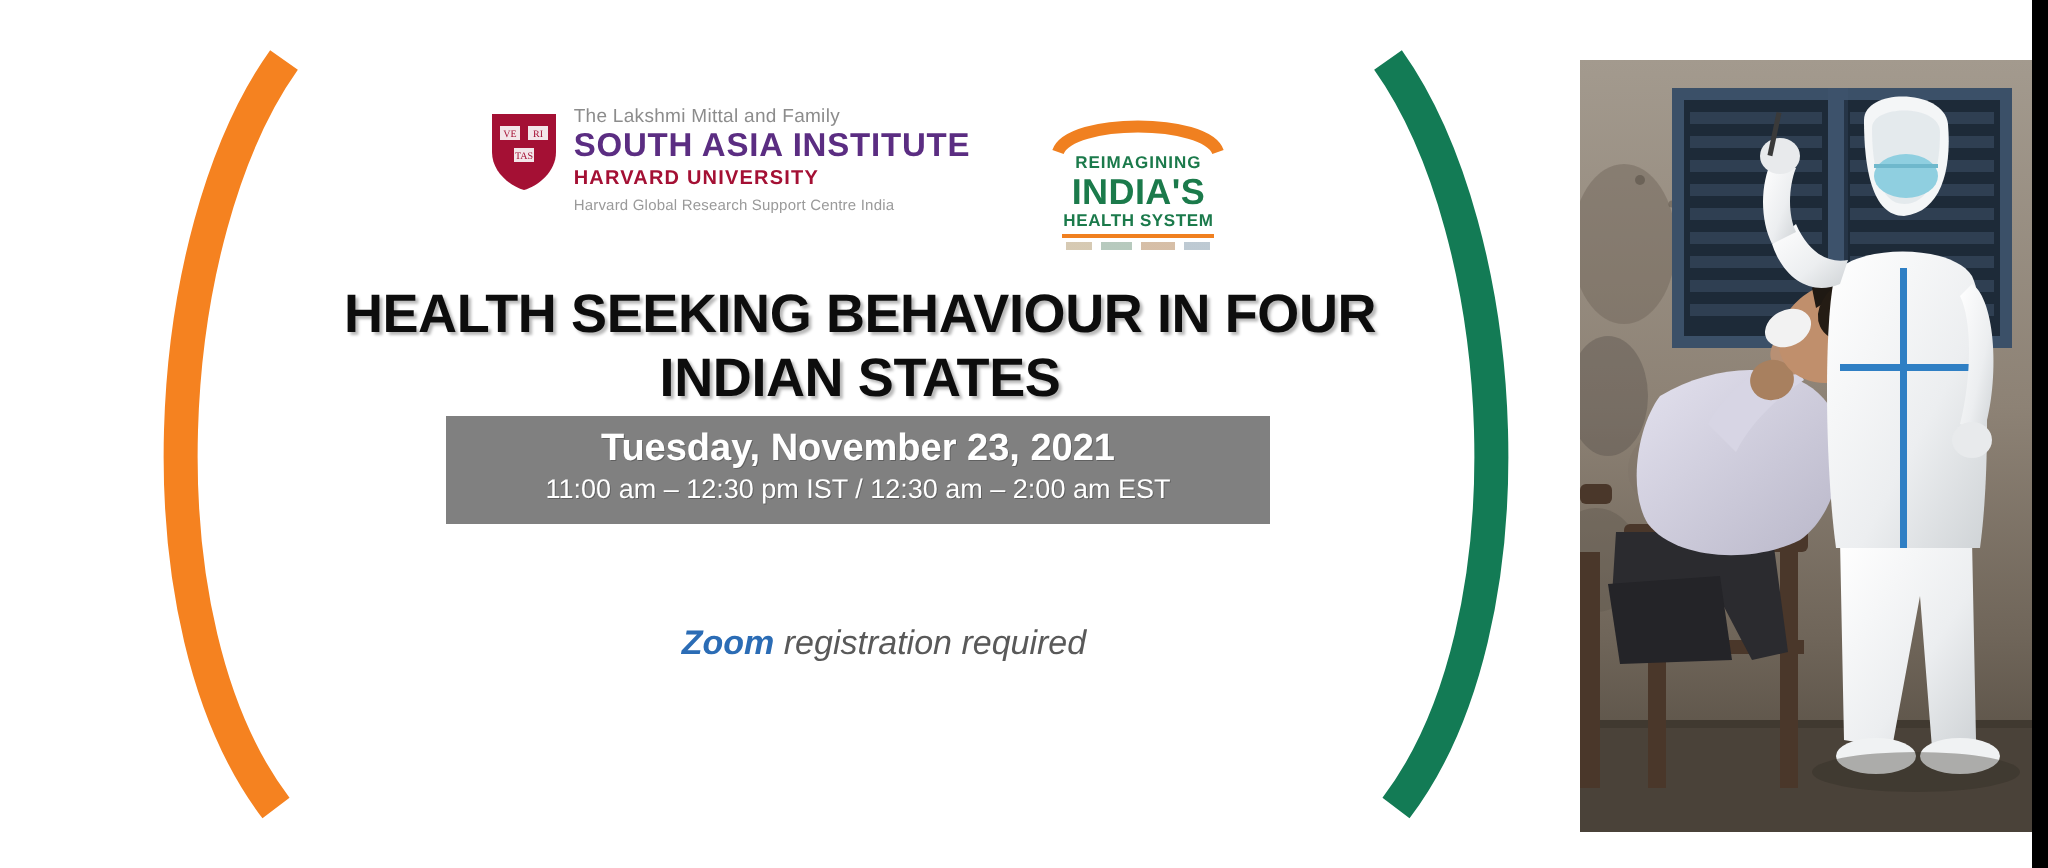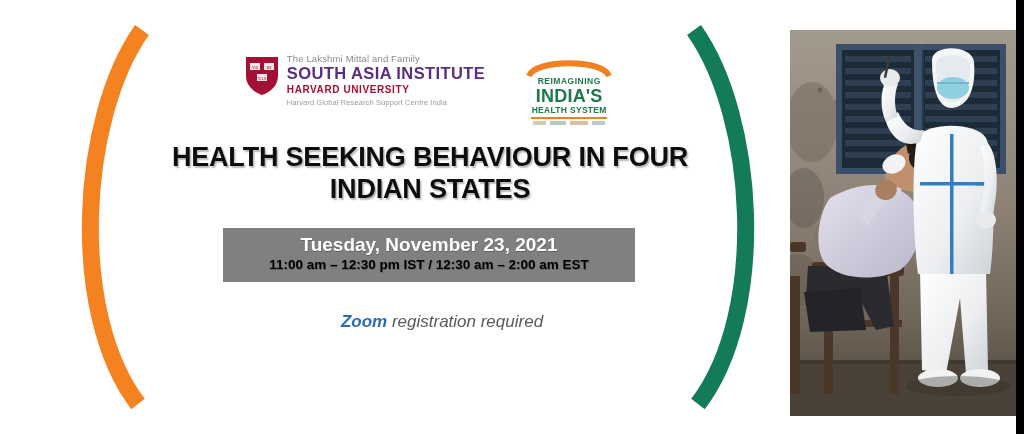--- a/index.html
+++ b/index.html
@@ -143,39 +143,39 @@
     color: #0d0d0d;
     line-height: 1.18;
     letter-spacing: -0.2px;
     text-shadow: 1.5px 1.5px 1.5px rgba(0,0,0,0.28);
   }
 
   
   #datetime-band {
     position: absolute;
     left: 223px;
-    top: 228px;
+    top: 208px;
     width: 412px;
     height: 54px;
     background: #808080;
     box-sizing: border-box;
     padding-top: 6px;
     text-align: center;
   }
   #event-date {
     font-size: 19px;
     font-weight: bold;
     color: #ffffff;
     line-height: 1.12;
     text-shadow: 0.5px 0.5px 0 rgba(0,0,0,.25);
   }
   #event-time {
     font-size: 13.5px;
-    font-weight: bold;
-    color: #000000;
+    font-weight: normal;
+    color: #ffffff;
     line-height: 1.25;
     margin-top: 2px;
     text-shadow: 0.5px 0.5px 0 rgba(0,0,0,.25);
   }
 
   
   #registration-note {
     position: absolute;
     left: 192px;
     top: 312px;

